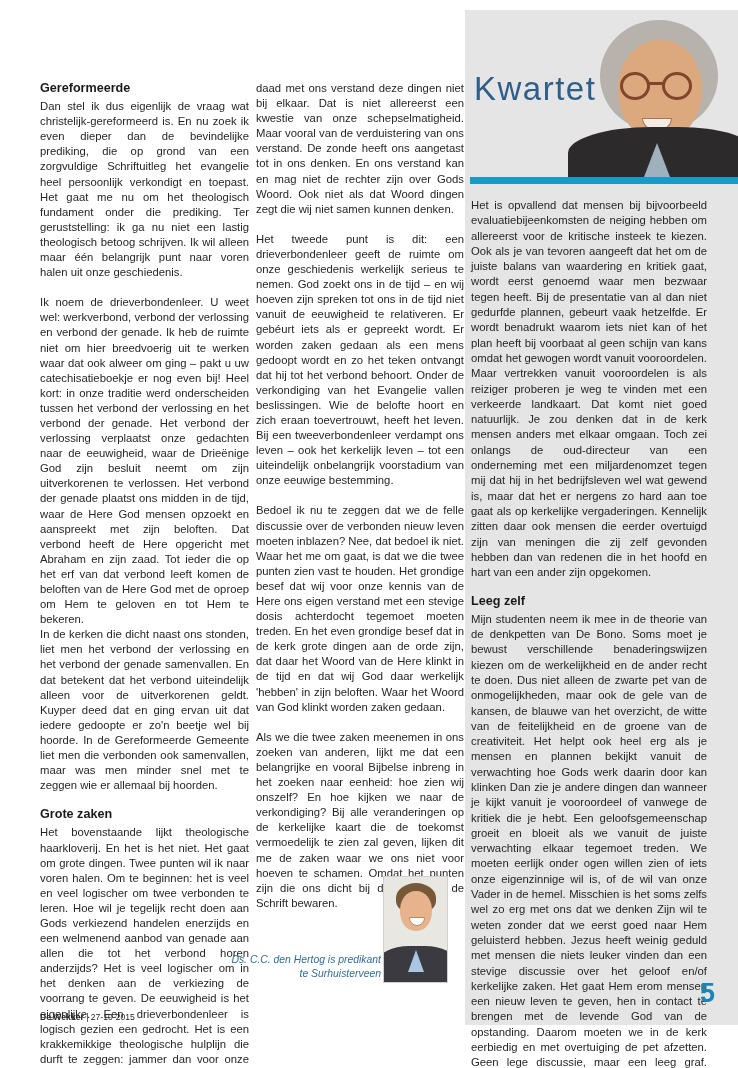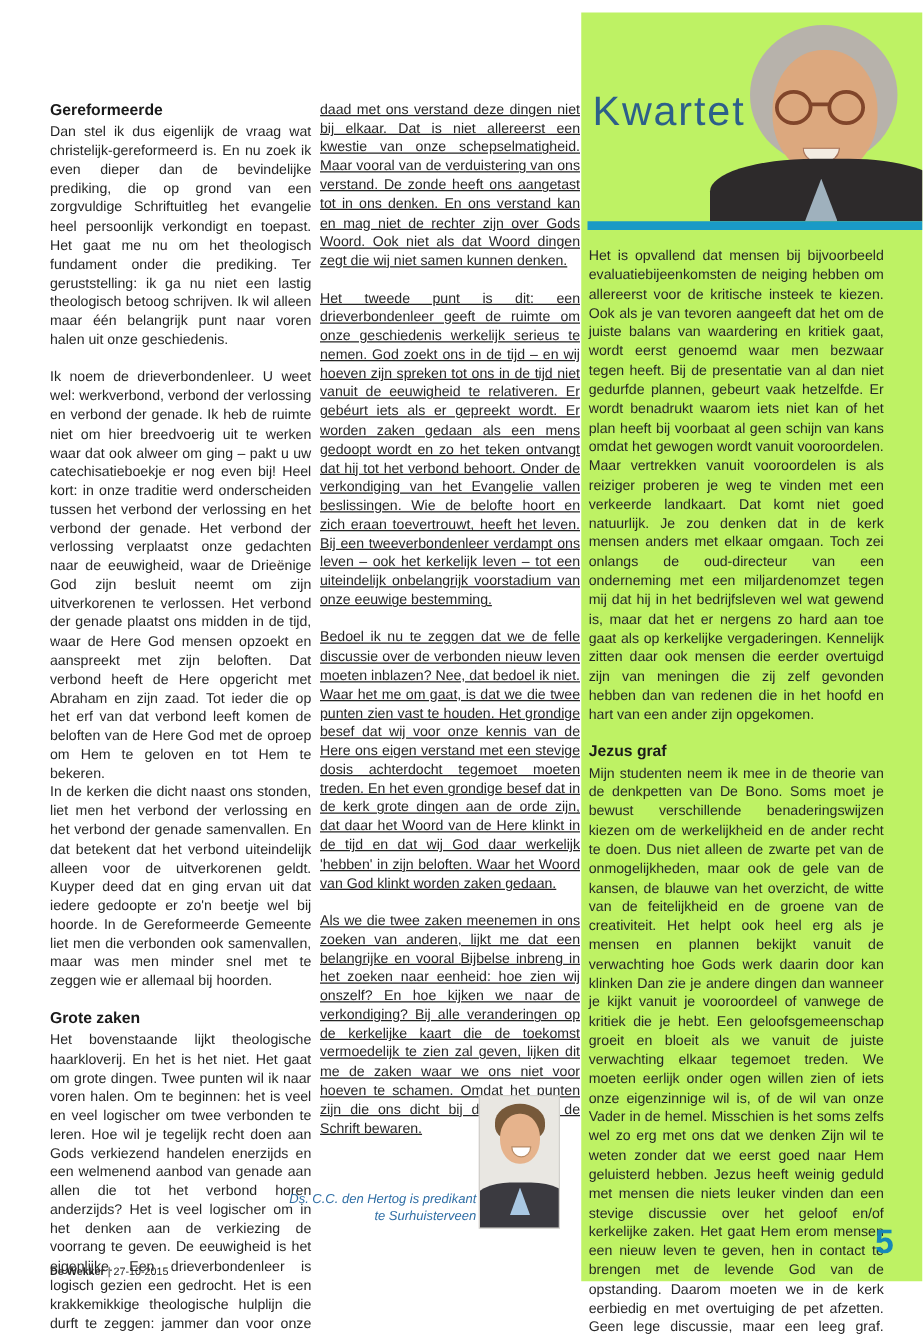--- a/index.html
+++ b/index.html
@@ -4,39 +4,39 @@
 <style>
   html,body{margin:0;padding:0;}
   body{
     width:738px;height:1068px;position:relative;background:#ffffff;
     font-family:"Liberation Sans","DejaVu Sans",sans-serif;
     color:#262626;overflow:hidden;
   }
   
   .col{position:absolute;top:81px;font-size:11.3px;line-height:15.1px;text-align:justify;}
   .col1{left:40px;width:209px;}
-  .col2{left:256px;width:208px;text-decoration:underline;}
+  .col2{left:256px;width:208px;}
   .sec-h{font-size:12.6px;font-weight:bold;margin:0 0 3px 0;color:#1a1a1a;text-align:left;}
   .sec-h.later{margin-top:14px;}
   .col p{margin:0;}
   .col p.gap{margin-top:15px;}
   
   .author-block{position:absolute;left:256px;top:876px;width:208px;height:107px;}
   .caption{position:absolute;right:83px;bottom:2px;text-align:right;font-style:italic;
     color:#2e6da4;font-size:10.4px;line-height:14px;white-space:nowrap;}
   .photo-man{position:absolute;left:127px;top:0;width:65px;height:107px;background:#e9e7e2;
     border:1px solid #d2d0cc;box-sizing:border-box;overflow:hidden;}
   .pm-hair{position:absolute;left:12px;top:6px;width:40px;height:30px;border-radius:50% 50% 40% 40%;background:#77593a;}
   .pm-face{position:absolute;left:16px;top:14px;width:32px;height:40px;border-radius:48%;background:#e6b38c;}
   .pm-smile{position:absolute;left:25px;top:40px;width:14px;height:7px;border-radius:0 0 12px 12px;background:#fff;border:1px solid #b98c66;}
   .pm-jacket{position:absolute;left:-6px;bottom:-4px;width:78px;height:40px;border-radius:40% 40% 0 0;background:#3b3a40;}
   .pm-shirt{position:absolute;left:24px;bottom:10px;width:16px;height:22px;background:#a9c7e2;
     clip-path:polygon(50% 0,100% 100%,0 100%);}
   
-  .sidebar{position:absolute;left:465px;top:10px;width:273px;height:1015px;background:#bef264;}
+  .sidebar{position:absolute;left:465px;top:10px;width:273px;height:1015px;background:#e5e5e5;}
   .kwartet{position:absolute;left:9px;top:60px;font-size:33px;font-weight:normal;
     letter-spacing:1.5px;color:#2d5f8a;}
   .divider{position:absolute;left:5px;top:167px;width:268px;height:7px;background:#1a9ac6;}
   .photo-woman{position:absolute;right:0;top:0;width:180px;height:167px;overflow:hidden;}
   .pw-hair{position:absolute;left:42px;top:10px;width:118px;height:112px;border-radius:50%;background:#b7b2ab;}
   .pw-face{position:absolute;left:60px;top:30px;width:84px;height:100px;border-radius:48%;background:#dca87e;}
   .pw-glass-l{position:absolute;left:62px;top:62px;width:30px;height:28px;border-radius:50%;border:3px solid #80452a;box-sizing:border-box;}
   .pw-glass-r{position:absolute;left:104px;top:62px;width:30px;height:28px;border-radius:50%;border:3px solid #80452a;box-sizing:border-box;}
   .pw-bridge{position:absolute;left:90px;top:72px;width:16px;height:3px;background:#80452a;}
   .pw-teeth{position:absolute;left:84px;top:108px;width:28px;height:10px;border-radius:0 0 14px 14px;background:#f3ece2;border:1px solid #a9745a;}
@@ -93,21 +93,21 @@
     <div class="pw-bridge"></div>
     <div class="pw-teeth"></div>
     <div class="pw-jacket"></div>
     <div class="pw-shirt"></div>
   </div>
   <div class="kwartet">Kwartet</div>
   <div class="divider"></div>
 
   <div class="sb-text">
     <p>Het is opvallend dat mensen bij bijvoorbeeld evaluatiebijeenkomsten de neiging hebben om allereerst voor de kritische insteek te kiezen. Ook als je van tevoren aangeeft dat het om de juiste balans van waardering en kritiek gaat, wordt eerst genoemd waar men bezwaar tegen heeft. Bij de presentatie van al dan niet gedurfde plannen, gebeurt vaak hetzelfde. Er wordt benadrukt waarom iets niet kan of het plan heeft bij voorbaat al geen schijn van kans omdat het gewogen wordt vanuit vooroordelen. Maar vertrekken vanuit vooroordelen is als reiziger proberen je weg te vinden met een verkeerde landkaart. Dat komt niet goed natuurlijk. Je zou denken dat in de kerk mensen anders met elkaar omgaan. Toch zei onlangs de oud-directeur van een onderneming met een miljardenomzet tegen mij dat hij in het bedrijfsleven wel wat gewend is, maar dat het er nergens zo hard aan toe gaat als op kerkelijke vergaderingen. Kennelijk zitten daar ook mensen die eerder overtuigd zijn van meningen die zij zelf gevonden hebben dan van redenen die in het hoofd en hart van een ander zijn opgekomen.</p>
-    <h3 class="sec-h later">Jezus graf</h3>
+    <h3 class="sec-h later">Leeg zelf</h3>
     <p>Mijn studenten neem ik mee in de theorie van de denkpetten van De Bono. Soms moet je bewust verschillende benaderingswijzen kiezen om de werkelijkheid en de ander recht te doen. Dus niet alleen de zwarte pet van de onmogelijkheden, maar ook de gele van de kansen, de blauwe van het overzicht, de witte van de feitelijkheid en de groene van de creativiteit. Het helpt ook heel erg als je mensen en plannen bekijkt vanuit de verwachting hoe Gods werk daarin door kan klinken Dan zie je andere dingen dan wanneer je kijkt vanuit je vooroordeel of vanwege de kritiek die je hebt. Een geloofsgemeenschap groeit en bloeit als we vanuit de juiste verwachting elkaar tegemoet treden. We moeten eerlijk onder ogen willen zien of iets onze eigenzinnige wil is, of de wil van onze Vader in de hemel. Misschien is het soms zelfs wel zo erg met ons dat we denken Zijn wil te weten zonder dat we eerst goed naar Hem geluisterd hebben. Jezus heeft weinig geduld met mensen die niets leuker vinden dan een stevige discussie over het geloof en/of kerkelijke zaken. Het gaat Hem erom mensen een nieuw leven te geven, hen in contact te brengen met de levende God van de opstanding. Daarom moeten we in de kerk eerbiedig en met overtuiging de pet afzetten. Geen lege discussie, maar een leeg graf. Geen slimme haarkloverijen, maar ons richten op de levende God.</p>
 
   </div>
 
   <div class="page-num">5</div>
 </div>
 
 <div class="footer">
   <span class="brand">De Wekker</span>
   <span>| 27-10-2015</span>

